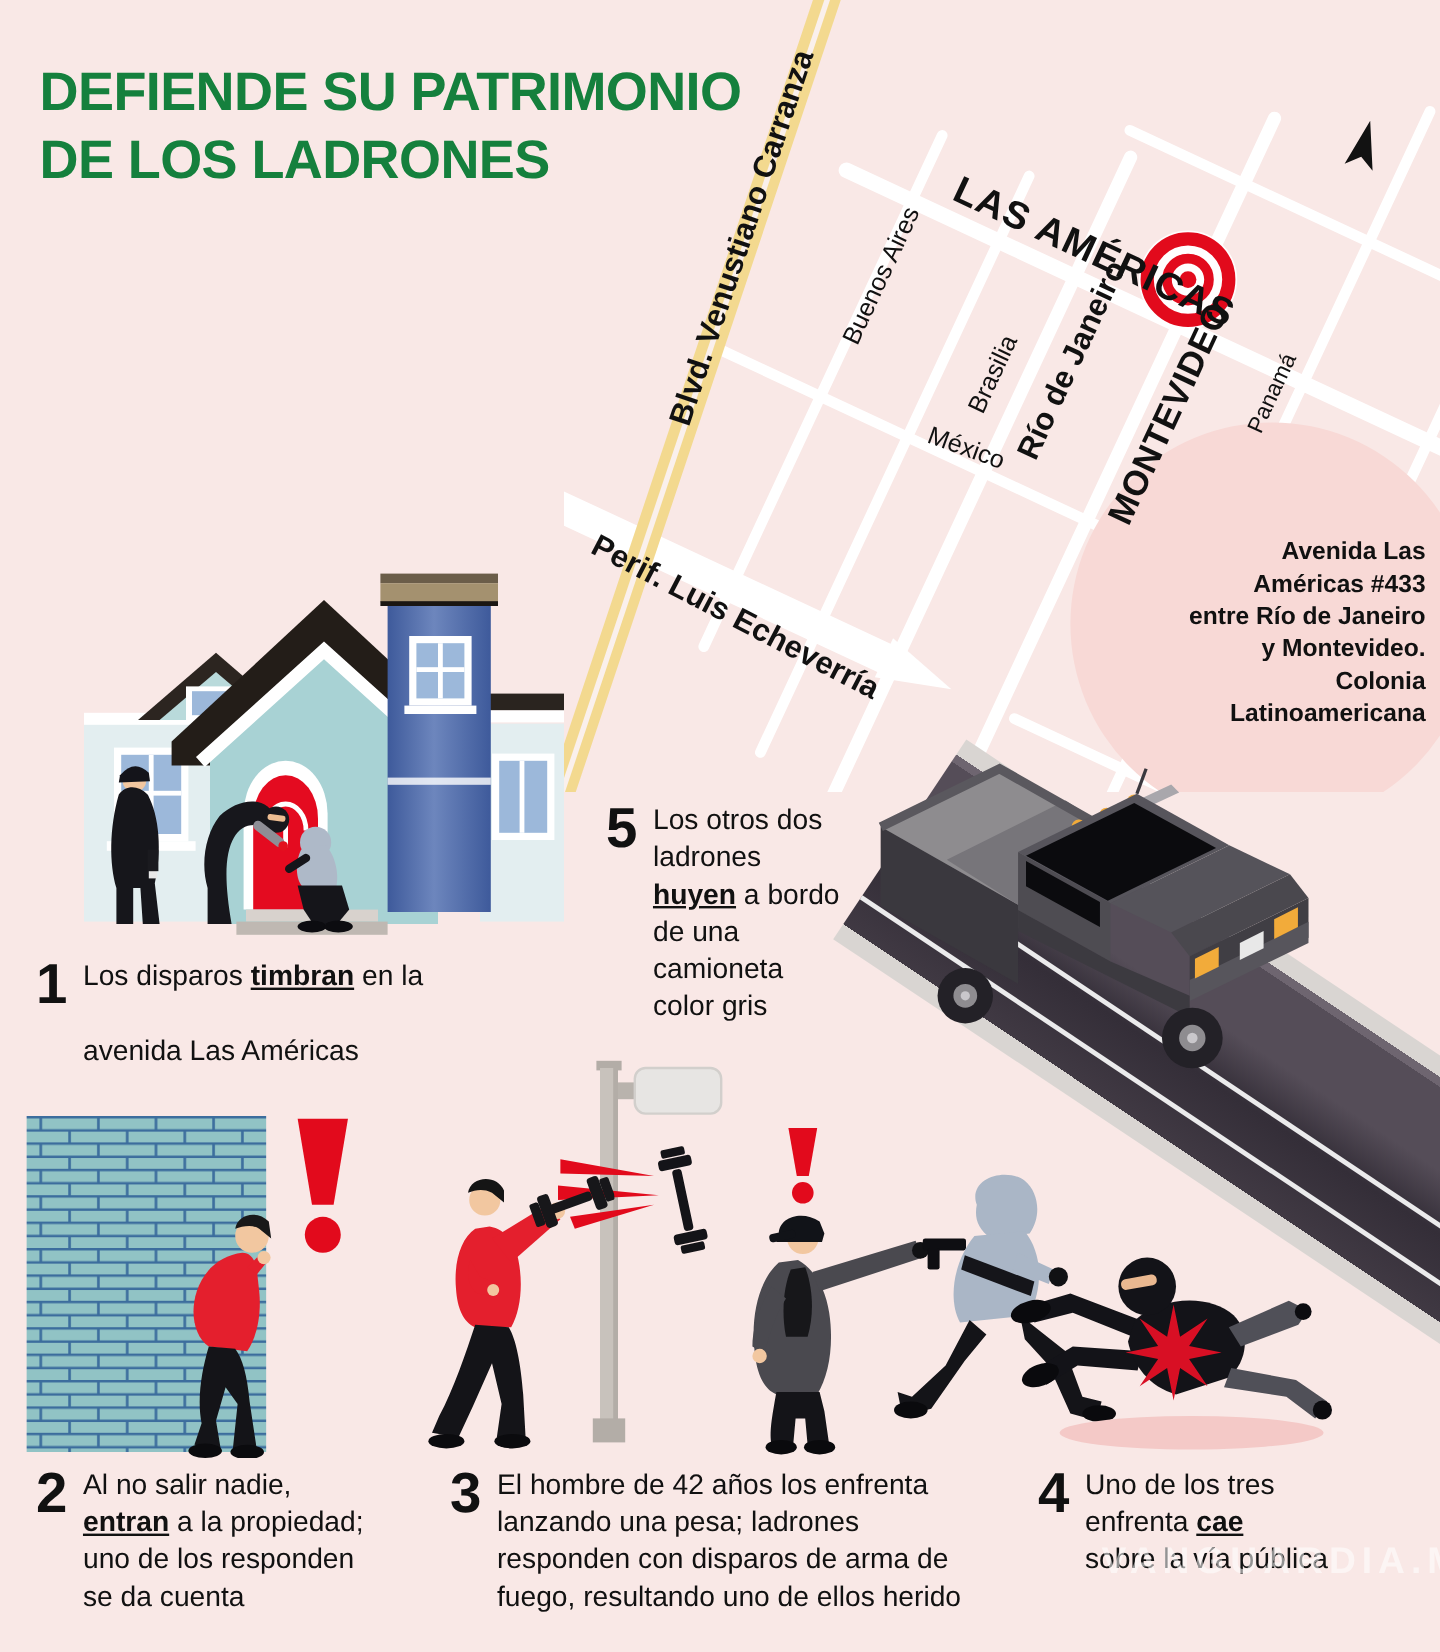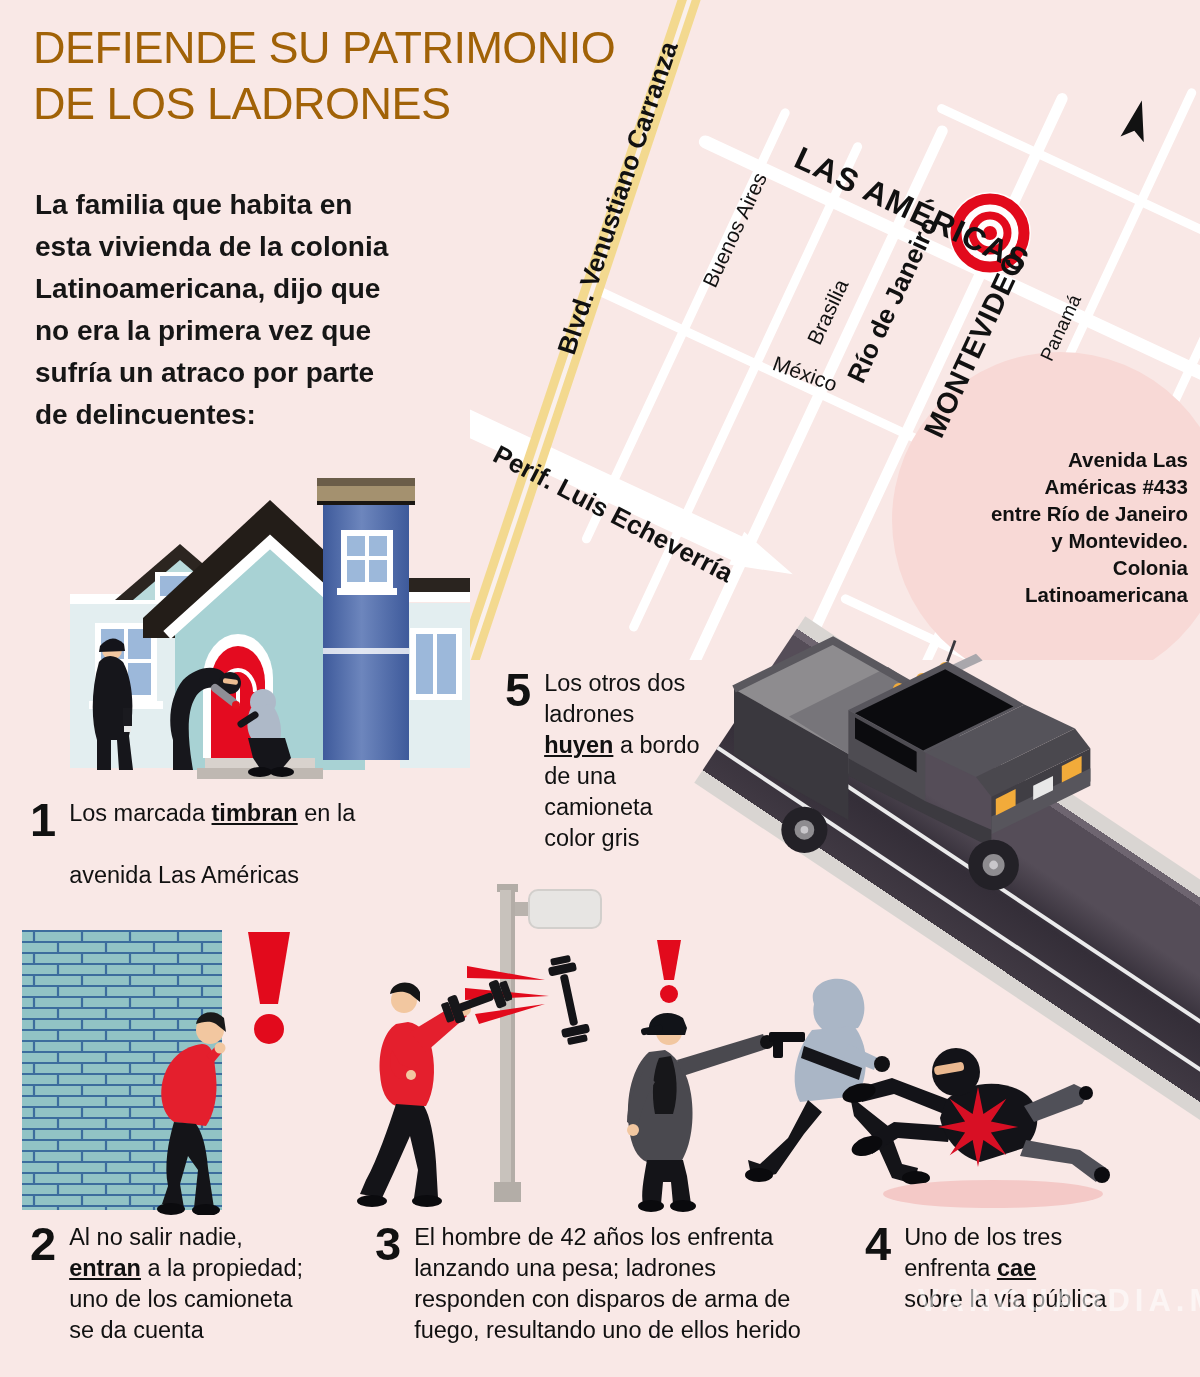--- a/index.html
+++ b/index.html
@@ -1,19 +1,19 @@
 <!DOCTYPE html>
 <html><head>
 <meta charset="utf-8">
 <style>
   html,body{margin:0;padding:0;}
   body{width:1200px;height:1377px;background:#f9e8e6;font-family:"Liberation Sans","DejaVu Sans",sans-serif;color:#111;}
   .canvas{position:relative;width:1200px;height:1377px;overflow:hidden;}
   .abs{position:absolute;}
-  .title{left:33px;top:20px;font-size:45px;line-height:56px;font-weight:normal;letter-spacing:-.5px;color:#a16207;}
+  .title{left:33px;top:49px;font-size:45px;line-height:56px;font-weight:bold;letter-spacing:-.5px;color:#15803d;}
   .intro{left:35px;top:184px;font-size:28px;line-height:42px;font-weight:bold;color:#161616;}
   .maplabel{transform:translate(-50%,-50%);white-space:nowrap;color:#111;}
   .annotation{left:938px;top:446px;width:250px;text-align:right;font-size:20.5px;line-height:27px;font-weight:bold;}
   .step{display:flex;gap:13px;align-items:flex-start;}
   .stepnum{font-size:47px;font-weight:bold;line-height:.85;margin-top:2px;}
   .steptext{font-size:23.5px;line-height:31px;}
   .steptext b{font-weight:bold;text-decoration:underline;}
   .road{left:696px;top:777px;width:640px;height:200px;transform:rotate(33.7deg);
         background:linear-gradient(180deg,#d9d5d2 0 15px,#6e6570 15px 22px,#554d58 22px 40%,#342e38 62%,#403943 calc(100% - 15px),#d9d5d2 calc(100% - 15px));}
   .lane{position:absolute;left:0;width:100%;height:4px;background:rgba(255,255,255,.9);}
@@ -64,21 +64,20 @@
   <div class="abs maplabel" style="left:975px;top:345px;transform:translate(-50%,-50%) rotate(-65deg);font-size:29px;font-weight:bold;letter-spacing:.5px;">MONTEVIDEO</div>
   <div class="abs maplabel" style="left:1061px;top:328px;transform:translate(-50%,-50%) rotate(-65deg);font-size:19px;">Panamá</div>
   <div class="abs maplabel" style="left:805px;top:374px;transform:translate(-50%,-50%) rotate(20deg);font-size:21px;">México</div>
   <div class="abs maplabel" style="left:613px;top:514px;transform:translate(-50%,-50%) rotate(27.5deg);font-size:26px;font-weight:bold;">Perif. Luis Echeverría</div>
   <div class="abs annotation"><span>Avenida Las</span><br><span>Américas #433</span><br><span>entre Río de Janeiro</span><br><span>y Montevideo.</span><br><span>Colonia</span><br><span>Latinoamericana</span></div>
 
   <div class="abs title">
     <div>DEFIENDE SU PATRIMONIO</div>
     <div>DE LOS LADRONES</div>
   </div>
-  <div class="abs intro"><span>La familia que habita en</span><br><span>esta vivienda de la colonia</span><br><span>Latinoamericana, dijo que</span><br><span>no era la primera vez que</span><br><span>sufría un atraco por parte</span><br><span>de delincuentes:</span></div>
 
   <svg class="abs" style="left:55px;top:438px" width="420" height="355" viewBox="0 0 420 355">
     <defs>
       <linearGradient id="towg" x1="0" y1="0" x2="1" y2="0">
         <stop offset="0" stop-color="#3e5a9b"></stop>
           <stop offset=".45" stop-color="#6d86bd"></stop>
           <stop offset="1" stop-color="#3e5a9b"></stop>
       </linearGradient>
     </defs>
     <rect x="15" y="165" width="120" height="165" fill="#e3eef0"></rect>
@@ -304,25 +303,25 @@
     <rect x="106" y="42" width="30" height="9" rx="4" fill="#eab890" transform="rotate(-10 121 46)"></rect>
     <path d="M196,84 L246,62 L262,70 L254,82 L206,100 Z" fill="#505058"></path>
     <circle cx="258" cy="71" r="7" fill="#0c0c10"></circle>
     <path d="M198,118 L252,128 L278,146 L268,160 L244,142 L192,134 Z" fill="#505058"></path>
     <circle cx="274" cy="153" r="8" fill="#0c0c10"></circle>
     <polygon transform="translate(-46,-17)" fill="#d80f24" points="236,122 208.9,127.4 224.3,150.3 201.4,135 196,162 190.6,135 167.7,150.3 183.1,127.4 156,122 183.1,116.6 167.7,93.7 190.6,109 196,82 201.4,109 224.3,93.7 208.9,116.6"></polygon>
   </svg>
 
   <div class="abs step" style="left:30px;top:798px;">
     <span class="stepnum">1</span>
-    <div class="steptext" style="width:390px"><span>Los marcada </span><b>timbran</b><span> en la</span><br><br><span>avenida Las Américas</span></div>
+    <div class="steptext" style="width:390px"><span>Los disparos </span><b>timbran</b><span> en la</span><br><br><span>avenida Las Américas</span></div>
   </div>
   <div class="abs step" style="left:30px;top:1222px;">
     <span class="stepnum">2</span>
-    <div class="steptext" style="width:280px"><span>Al no salir nadie,</span><br><b>entran</b><span> a la propiedad;</span><br><span>uno de los camioneta</span><br><span>se da cuenta</span></div>
+    <div class="steptext" style="width:280px"><span>Al no salir nadie,</span><br><b>entran</b><span> a la propiedad;</span><br><span>uno de los responden</span><br><span>se da cuenta</span></div>
   </div>
   <div class="abs step" style="left:375px;top:1222px;">
     <span class="stepnum">3</span>
     <div class="steptext" style="width:450px"><span>El hombre de 42 años los enfrenta</span><br><span>lanzando una pesa; ladrones</span><br><span>responden con disparos de arma de</span><br><span>fuego, resultando uno de ellos herido</span></div>
   </div>
   <div class="abs step" style="left:865px;top:1222px;">
     <span class="stepnum">4</span>
     <div class="steptext" style="width:250px"><span>Uno de los tres</span><br><span>enfrenta </span><b>cae</b><br><span>sobre la vía pública</span></div>
   </div>
 

